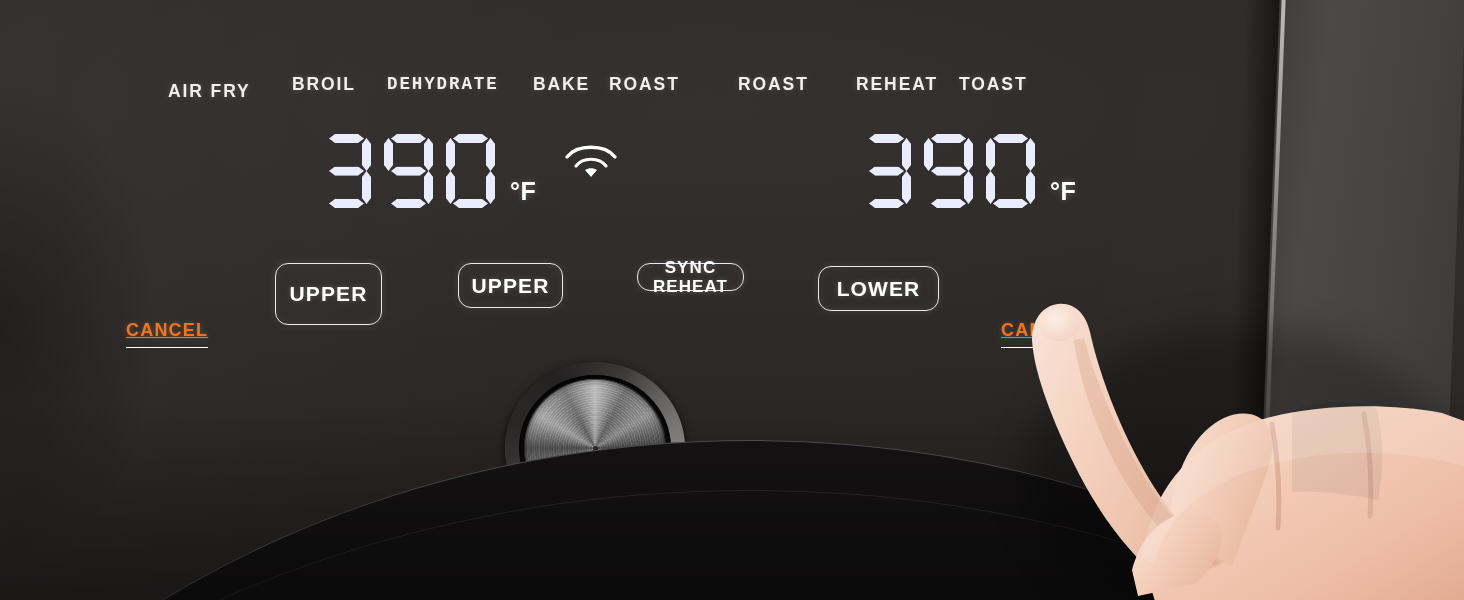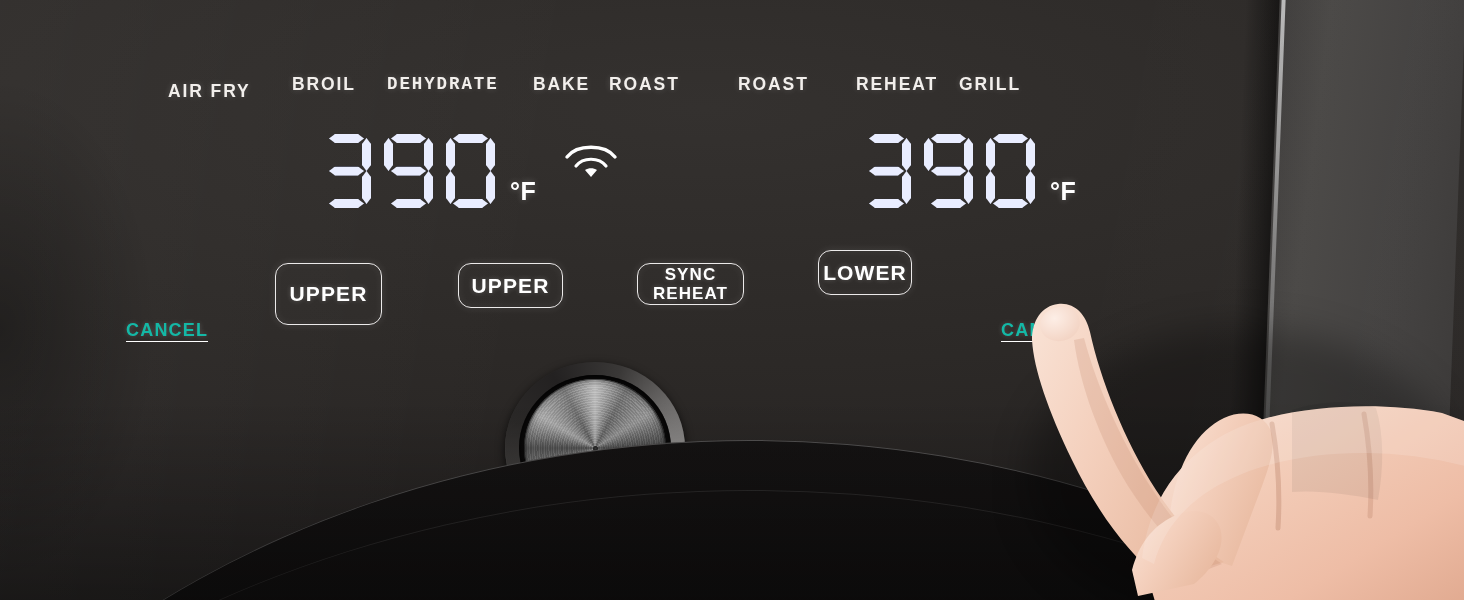--- a/index.html
+++ b/index.html
@@ -158,26 +158,28 @@
     background:rgba(255,255,255,0.012);
     box-shadow:0 0 8px rgba(255,255,255,.10), 0 0 10px rgba(255,255,255,.06) inset;
     text-shadow:0 0 5px rgba(255,255,255,.22);
   }
   .btn .l1,.btn .l2{display:block;}
   .btn.two-line{line-height:1.12;}
 
   
   .cancel{
     position:absolute;
-    color:#14b8a6;
+    color:#f97316;
     font-size:18px;
     font-weight:600;
     letter-spacing:1.2px;
     text-shadow:0 0 5px rgba(255,255,255,.2);
+    padding-bottom:6px;
     border-bottom:1.6px solid #ffffff;
+    text-decoration:underline;
   }
 
   
   .dial-wrap{
     position:absolute;left:505px;top:362px;
     width:180px;height:172px;
   }
   .dial-shadow{
     position:absolute;left:2px;top:12px;width:176px;height:164px;
     border-radius:50%;
@@ -257,21 +259,21 @@
   <div class="panel-sheen"></div>
 
   <div class="modes" id="modes">
       <div class="mode" style="position: absolute; left: 168px; margin-top: 15px;">AIR FRY</div>
       <div class="mode" style="position: absolute; left: 292px;">BROIL</div>
       <div class="mode" style="position: absolute; left: 387px; font-family: Liberation Mono, monospace;">DEHYDRATE</div>
       <div class="mode" style="position: absolute; left: 533px; text-align: right;">BAKE</div>
       <div class="mode" style="position: absolute; left: 609px;">ROAST</div>
       <div class="mode" style="position: absolute; left: 738px;">ROAST</div>
       <div class="mode" style="position: absolute; left: 856px;">REHEAT</div>
-      <div class="mode" style="position: absolute; left: 959px;">GRILL</div>
+      <div class="mode" style="position: absolute; left: 959px;">TOAST</div>
     </div>
 
   <div class="seg-display" id="disp-left" style="left: 322px; top: 134px;">
     <div class="digits">
         <div class="digit">
           <div class="seg h a"></div>
           <div class="seg v b"></div>
           <div class="seg v c"></div>
           <div class="seg h d"></div>
           <div class="seg v e off"></div>
@@ -347,27 +349,27 @@
       <div class="btn" style="left: 275px; top: 263px; width: 107px; height: 62px; font-size: 21px; justify-content: center;">
         <div>
           <span class="l1">UPPER</span>
         </div>
       </div>
       <div class="btn" style="left: 458px; top: 263px; width: 105px; height: 45px; font-size: 21px;">
         <div>
           <span class="l1">UPPER</span>
         </div>
       </div>
-      <div class="btn two-line" style="left: 637px; top: 263px; width: 107px; height: 42px; font-size: 17px;">
+      <div class="btn two-line" style="left: 637px; top: 263px; width: 107px; height: 28px; font-size: 17px;">
         <div>
           <span class="l1">SYNC</span>
           <span class="l2">REHEAT</span>
         </div>
       </div>
-      <div class="btn" style="left: 818px; top: 250px; width: 94px; height: 45px; font-size: 21px;">
+      <div class="btn" style="left: 818px; top: 266px; width: 121px; height: 45px; font-size: 21px;">
         <div>
           <span class="l1">LOWER</span>
         </div>
       </div>
     </div>
 
   <div id="cancels">
       <div class="cancel" style="left: 126px; top: 320px;">CANCEL</div>
       <div class="cancel" style="left: 1001px; top: 320px;">CANCEL</div>
     </div>

